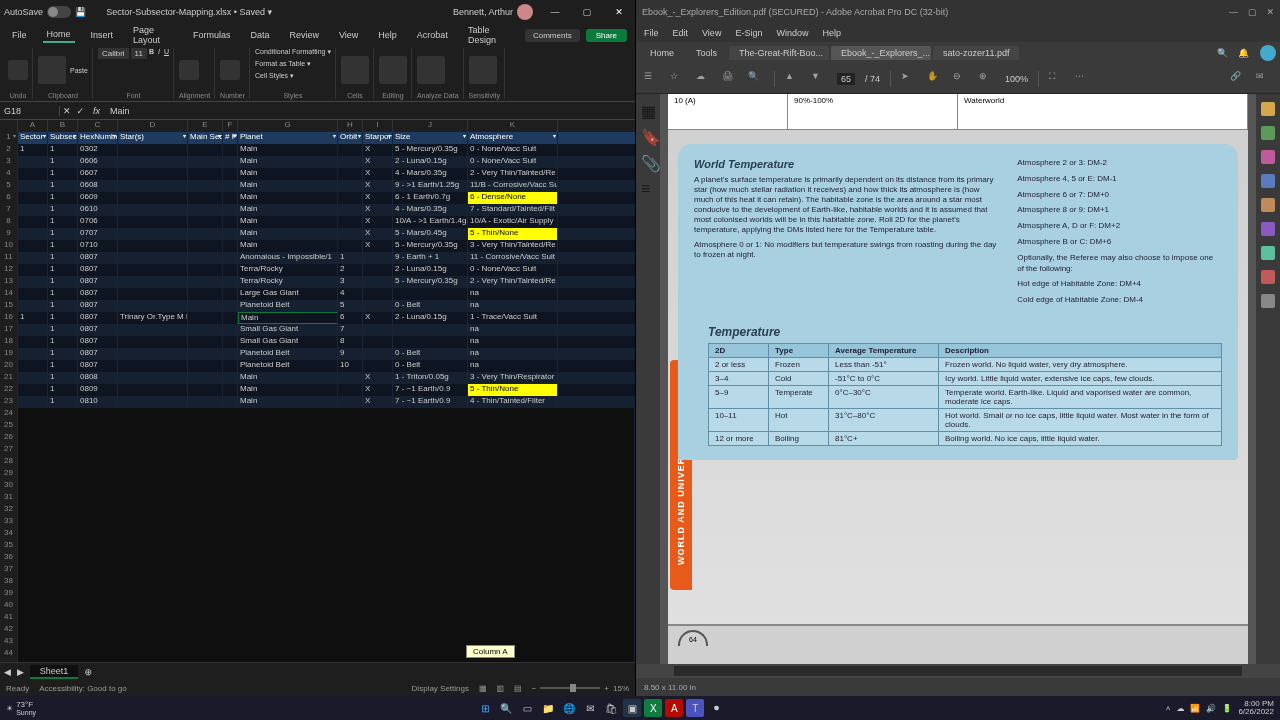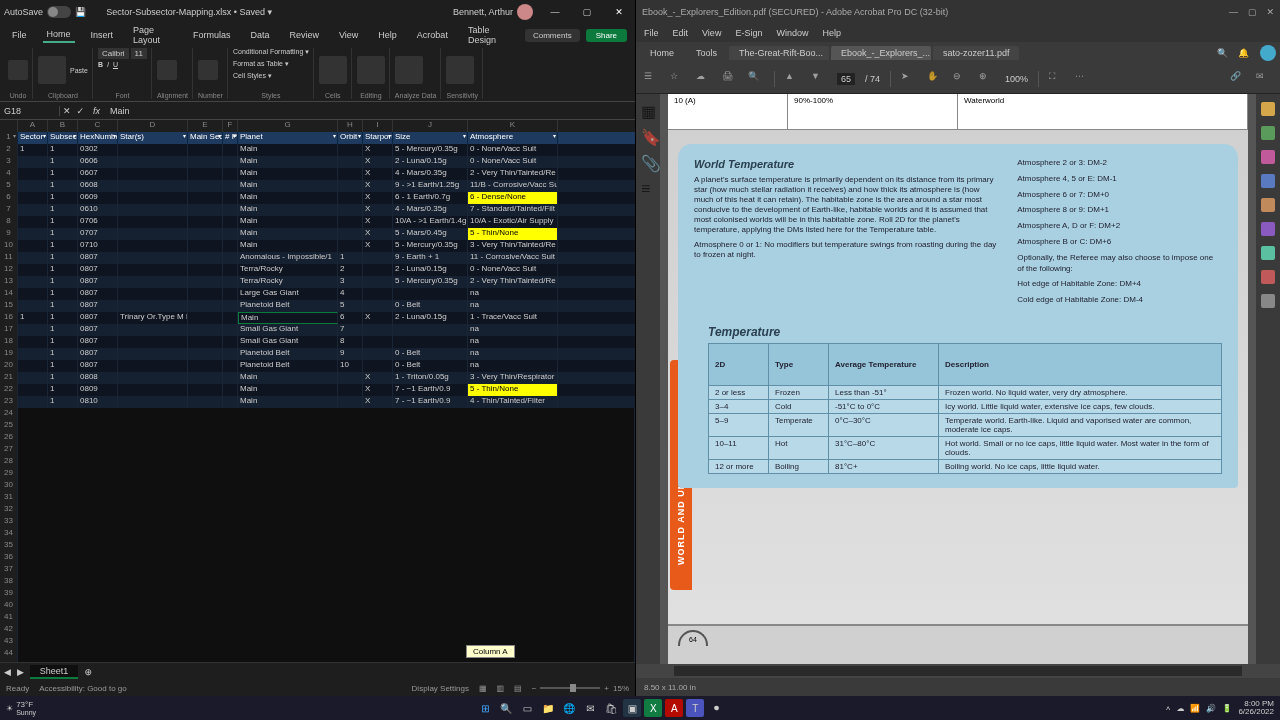--- a/index.html
+++ b/index.html
@@ -105,21 +105,21 @@
 .blue-cols { display: flex; gap: 16px; }
 .blue-left { flex: 1.5; line-height: 1.25; }
 .blue-right { flex: 1; line-height: 1.35; }
 .blue-box p { margin-bottom: 5px; }
 
 .orange-tab { position: absolute; left: 2px; top: 230px; width: 22px; height: 230px; background: #e85a1a; color: #fff; font-size: 9px; font-weight: bold; writing-mode: vertical-rl; transform: rotate(180deg); text-align: center; display: flex; align-items: center; justify-content: center; letter-spacing: 1px; border-radius: 0 4px 4px 0; }
 
 .temp-section { margin-top: 14px; padding-left: 14px; }
 .temp-section h3 { font-size: 12px; font-weight: bold; color: #2a4050; margin-bottom: 4px; }
 .temp-table { width: 100%; border-collapse: collapse; font-size: 8px; }
-.temp-table th { background: #96c4d8; text-align: left; padding: 16px 6px; border: 1px solid #6090a8; font-weight: bold; }
+.temp-table th { background: #96c4d8; text-align: left; padding: 2px 6px; border: 1px solid #6090a8; font-weight: bold; }
 .temp-table td { background: #b8dae8; padding: 2px 6px; border: 1px solid #6090a8; vertical-align: top; }
 
 .page-footer { height: 40px; background: #d0d0d0; border-top: 2px solid #888; position: relative; }
 .page-num-arc { position: absolute; left: 10px; top: 4px; width: 30px; height: 16px; border: 2px solid #555; border-bottom: none; border-radius: 16px 16px 0 0; display: flex; align-items: center; justify-content: center; font-size: 7px; }
 
 .ac-status { height: 18px; background: #3a3a3a; color: #aaa; font-size: 8px; display: flex; align-items: center; padding: 0 8px; }
 .ac-scroll { height: 10px; background: #2a2a2a; margin: 0 8px; }
 
 
 .taskbar { height: 24px; background: #1a1a2a; display: flex; align-items: center; padding: 0 6px; gap: 4px; color: #ccc; font-size: 8px; }
@@ -180,21 +180,21 @@
           <div class="lbl">Undo</div>
         </div>
       <div class="rgroup">
           <div class="body">
             <div class="icon-box lg"></div>
             <span>Paste</span>
           </div>
           <div class="lbl">Clipboard</div>
         </div>
       <div class="rgroup">
-          <div class="body" style="flex-direction:column;align-items:flex-start;gap:2px">
+          <div class="body" style="flex-direction:row;align-items:flex-start;gap:2px">
             <div style="display:flex;gap:2px">
               <span class="font-sel">Calibri</span>
               <span class="font-sel">11</span>
             </div>
             <div style="display:flex;gap:4px">
               <b>B</b>
               <i>I</i>
               <u>U</u>
             </div>
           </div>

